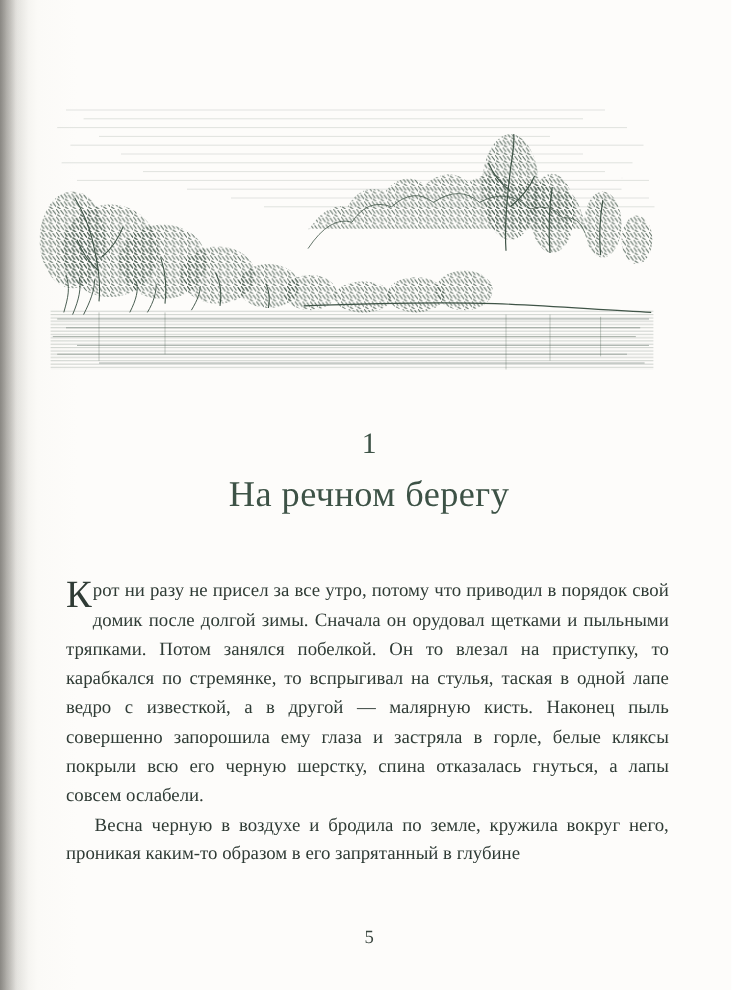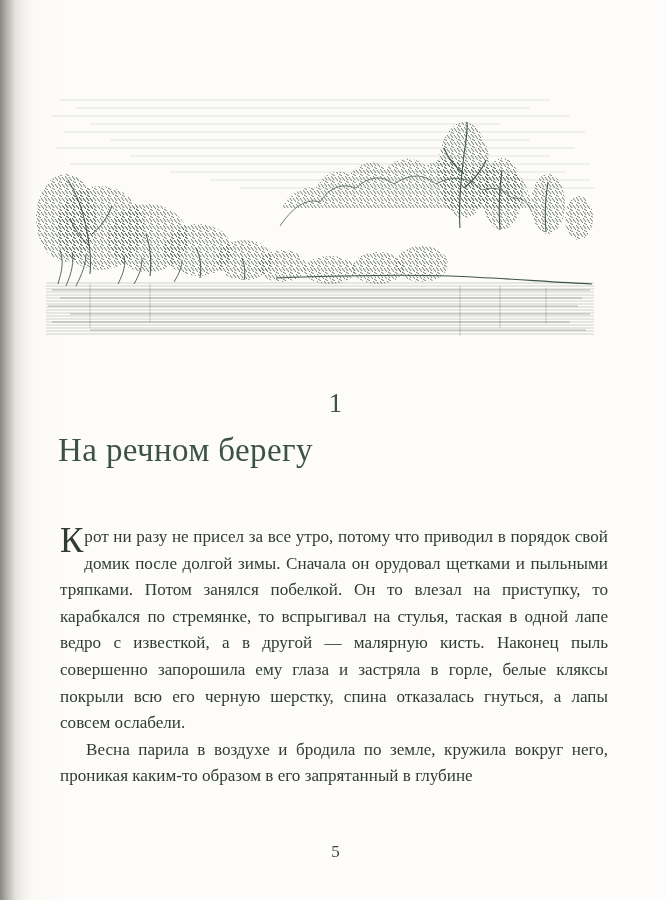--- a/index.html
+++ b/index.html
@@ -69,20 +69,21 @@
     text-align: center;
     font-size: 27px;
     color: #3d5246;
     font-family: "Liberation Serif", serif;
   }
   .chapter-title {
     position: absolute;
     left: 0;
     top: 432px;
     width: 555px;
+    text-align: center;
     font-size: 33px;
     color: #3d5246;
     letter-spacing: 0.4px;
     font-family: "Liberation Serif", serif;
   }
 
   
   .body-text {
     position: absolute;
     left: 2px;
@@ -251,18 +252,18 @@
           <text x="470" y="296" font-family="Liberation Serif, serif" font-size="9" fill="#3f5447" opacity="0.85" font-style="italic">E.Rotazyn</text>
         </g>
       </svg>
     </div>
 
     <div class="chapter-number">1</div>
     <div class="chapter-title">На речном берегу</div>
 
     <div class="body-text">
       <p class="first"><span class="dropcap">К</span><span>рот ни разу не присел за все утро, потому что приводил в порядок свой домик после долгой зимы. Сначала он орудовал щетками и пыльными тряпками. Потом занялся побелкой. Он то влезал на приступку, то карабкался по стремянке, то вспрыгивал на стулья, таская в одной лапе ведро с известкой, а в другой — малярную кисть. Наконец пыль совершенно запорошила ему глаза и застряла в горле, белые кляксы покрыли всю его черную шерстку, спина отказалась гнуться, а лапы совсем ослабели.</span></p>
-      <p>Весна парила в воздухе и бродила по земле, кружила вокруг него, проникая каким-то образом в его запрятанный в глубине</p>
+      <p>Весна черную в воздухе и бродила по земле, кружила вокруг него, проникая каким-то образом в его запрятанный в глубине</p>
     </div>
 
     <div class="folio">5</div>
   </div>
 </div>
 
 </body></html>

